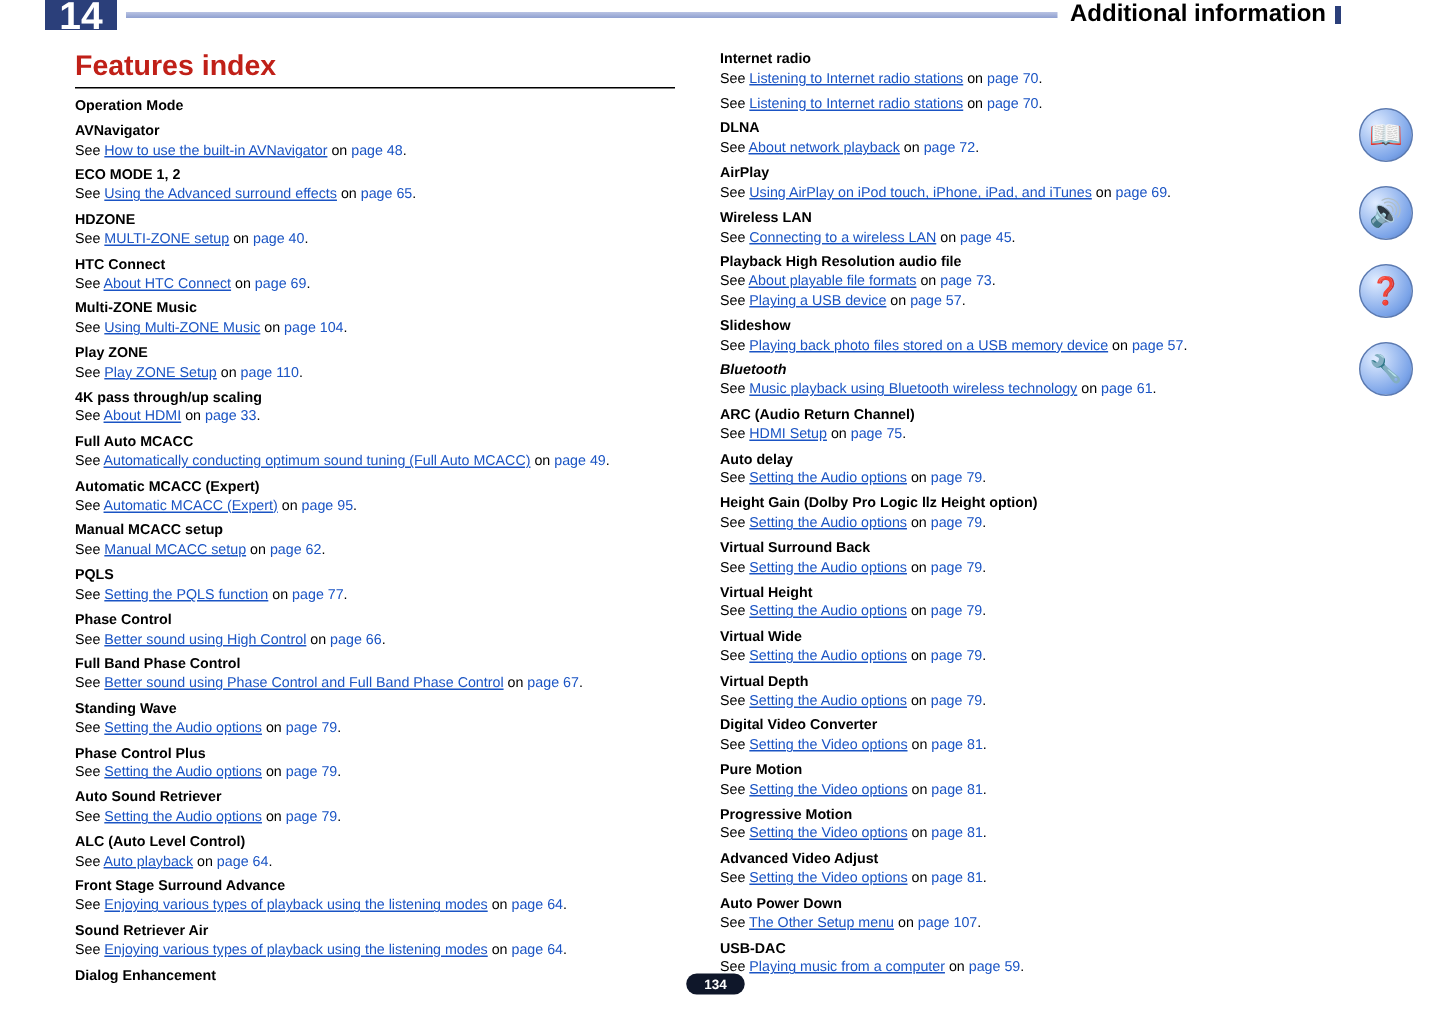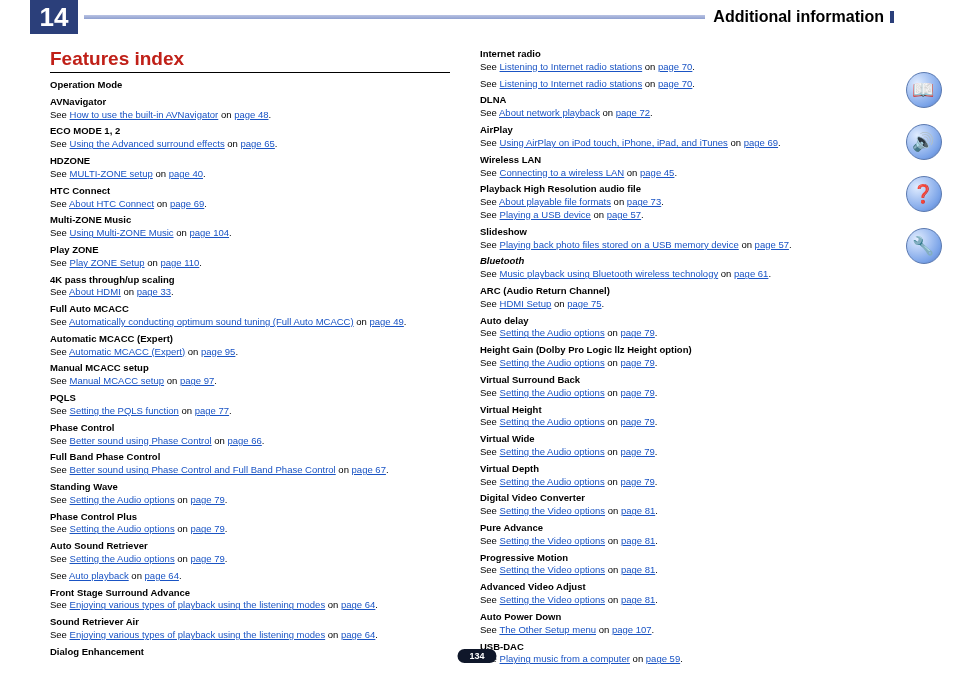--- a/index.html
+++ b/index.html
@@ -15,21 +15,21 @@
     display: flex;
     align-items: center;
     margin-bottom: 14px;
   }
   .page-box {
     background: #2b3f7a;
     color: #fff;
     font-size: 26px;
     font-weight: bold;
     width: 48px;
-    height: 34px;
+    height: 20px;
     display: flex;
     align-items: center;
     justify-content: center;
     margin-left: 30px;
   }
   .header-line {
     flex: 1;
     height: 4px;
     background: linear-gradient(to bottom, #b9c3e3, #8fa0d0);
     margin-left: 6px;
@@ -59,21 +59,21 @@
     font-size: 19px;
     font-weight: bold;
     border-bottom: 1px solid #000000;
     padding-bottom: 2px;
     margin-bottom: 6px;
   }
   .entry { margin-bottom: 4px; font-size: 9.5px; line-height: 1.35; }
   .entry-title { font-weight: bold; color: #000; }
   .entry-line { color: #000; }
   .link { color: #1a54c4; text-decoration: underline; cursor: pointer; }
-  .link-page { color: #1a54c4; text-decoration: underline; cursor: pointer; }
+  .link-page { color: #1a54c4; cursor: pointer; }
   .on-text { color: #000; }
   .italic { font-style: italic; }
 
   .page-badge {
     position: absolute;
     bottom: 12px;
     left: 50%;
     transform: translateX(-50%);
     background: #0f172a;
     color: #fff;
@@ -145,47 +145,48 @@
         <div class="entry">
           <div class="entry-title">Full Auto MCACC</div>
           <div class="entry-line"><span>See </span><span class="link">Automatically conducting optimum sound tuning (Full Auto MCACC)</span><span class="on-text"> on </span><span class="link-page">page 49</span><span>.</span></div>
         </div>
         <div class="entry">
           <div class="entry-title">Automatic MCACC (Expert)</div>
           <div class="entry-line"><span>See </span><span class="link">Automatic MCACC (Expert)</span><span class="on-text"> on </span><span class="link-page">page 95</span><span>.</span></div>
         </div>
         <div class="entry">
           <div class="entry-title">Manual MCACC setup</div>
-          <div class="entry-line"><span>See </span><span class="link">Manual MCACC setup</span><span class="on-text"> on </span><span class="link-page">page 97</span><span>.</span></div>
+          <div class="entry-line"><span>See </span><span class="link">Manual MCACC setup</span><span class="on-text"> on </span><span class="link-page">page 62</span><span>.</span></div>
         </div>
         <div class="entry">
           <div class="entry-title">PQLS</div>
           <div class="entry-line"><span>See </span><span class="link">Setting the PQLS function</span><span class="on-text"> on </span><span class="link-page">page 77</span><span>.</span></div>
         </div>
         <div class="entry">
           <div class="entry-title">Phase Control</div>
-          <div class="entry-line"><span>See </span><span class="link">Better sound using Phase Control</span><span class="on-text"> on </span><span class="link-page">page 66</span><span>.</span></div>
+          <div class="entry-line"><span>See </span><span class="link">Better sound using High Control</span><span class="on-text"> on </span><span class="link-page">page 66</span><span>.</span></div>
         </div>
         <div class="entry">
           <div class="entry-title">Full Band Phase Control</div>
           <div class="entry-line"><span>See </span><span class="link">Better sound using Phase Control and Full Band Phase Control</span><span class="on-text"> on </span><span class="link-page">page 67</span><span>.</span></div>
         </div>
         <div class="entry">
           <div class="entry-title">Standing Wave</div>
           <div class="entry-line"><span>See </span><span class="link">Setting the Audio options</span><span class="on-text"> on </span><span class="link-page">page 79</span><span>.</span></div>
         </div>
         <div class="entry">
           <div class="entry-title">Phase Control Plus</div>
           <div class="entry-line"><span>See </span><span class="link">Setting the Audio options</span><span class="on-text"> on </span><span class="link-page">page 79</span><span>.</span></div>
         </div>
         <div class="entry">
           <div class="entry-title">Auto Sound Retriever</div>
           <div class="entry-line"><span>See </span><span class="link">Setting the Audio options</span><span class="on-text"> on </span><span class="link-page">page 79</span><span>.</span></div>
         </div>
         <div class="entry">
+          <div class="entry-title">ALC (Auto Level Control)</div>
           <div class="entry-line"><span>See </span><span class="link">Auto playback</span><span class="on-text"> on </span><span class="link-page">page 64</span><span>.</span></div>
         </div>
         <div class="entry">
           <div class="entry-title">Front Stage Surround Advance</div>
           <div class="entry-line"><span>See </span><span class="link">Enjoying various types of playback using the listening modes</span><span class="on-text"> on </span><span class="link-page">page 64</span><span>.</span></div>
         </div>
         <div class="entry">
           <div class="entry-title">Sound Retriever Air</div>
           <div class="entry-line"><span>See </span><span class="link">Enjoying various types of playback using the listening modes</span><span class="on-text"> on </span><span class="link-page">page 64</span><span>.</span></div>
         </div>
@@ -254,21 +255,21 @@
         </div>
         <div class="entry">
           <div class="entry-title">Virtual Depth</div>
           <div class="entry-line"><span>See </span><span class="link">Setting the Audio options</span><span class="on-text"> on </span><span class="link-page">page 79</span><span>.</span></div>
         </div>
         <div class="entry">
           <div class="entry-title">Digital Video Converter</div>
           <div class="entry-line"><span>See </span><span class="link">Setting the Video options</span><span class="on-text"> on </span><span class="link-page">page 81</span><span>.</span></div>
         </div>
         <div class="entry">
-          <div class="entry-title">Pure Advance</div>
+          <div class="entry-title">Pure Motion</div>
           <div class="entry-line"><span>See </span><span class="link">Setting the Video options</span><span class="on-text"> on </span><span class="link-page">page 81</span><span>.</span></div>
         </div>
         <div class="entry">
           <div class="entry-title">Progressive Motion</div>
           <div class="entry-line"><span>See </span><span class="link">Setting the Video options</span><span class="on-text"> on </span><span class="link-page">page 81</span><span>.</span></div>
         </div>
         <div class="entry">
           <div class="entry-title">Advanced Video Adjust</div>
           <div class="entry-line"><span>See </span><span class="link">Setting the Video options</span><span class="on-text"> on </span><span class="link-page">page 81</span><span>.</span></div>
         </div>

